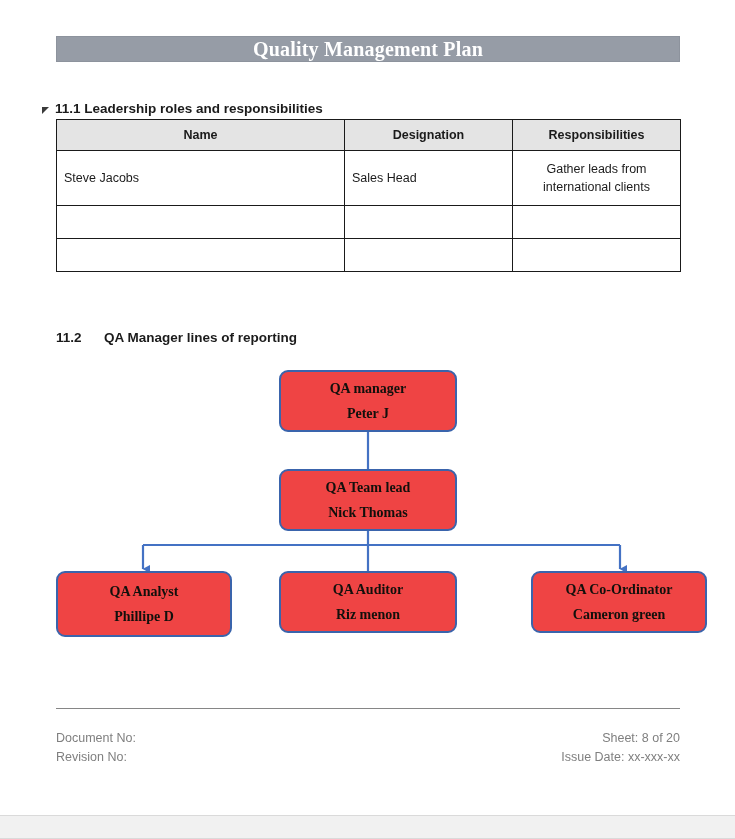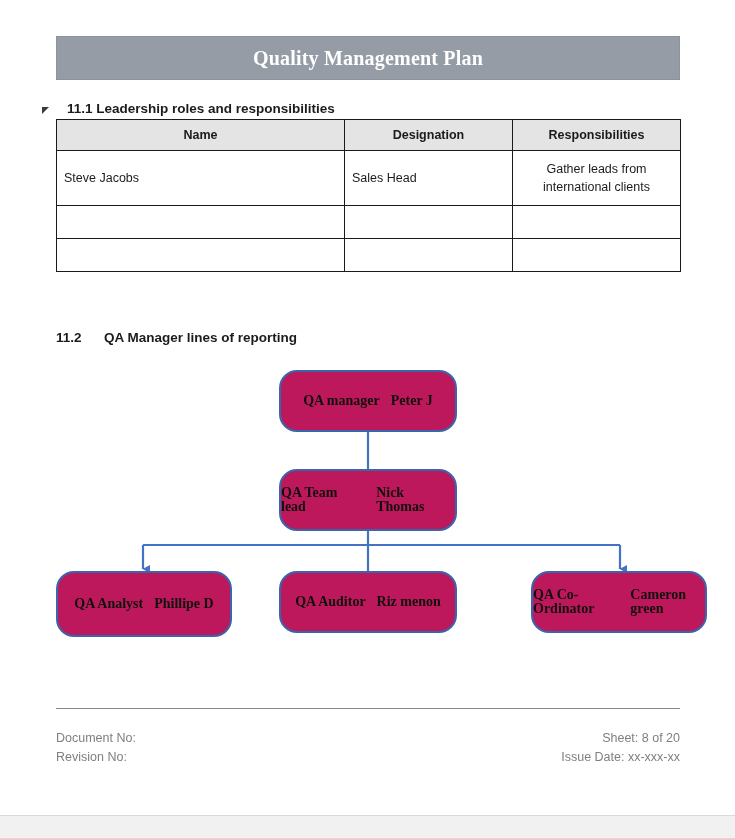--- a/index.html
+++ b/index.html
@@ -34,21 +34,21 @@
     border-bottom: 1px solid #dadada;
     box-sizing: border-box;
   }
 
   
   #doc-banner {
     position: absolute;
     left: 56px;
     top: 36px;
     width: 624px;
-    height: 44px;
+    height: 26px;
     background: #969ca6;
     border: 1px solid #8d939d;
     box-sizing: border-box;
     display: flex;
     align-items: center;
     justify-content: center;
   }
   #doc-banner-title {
     font-family: "Liberation Serif", serif;
     font-weight: bold;
@@ -57,21 +57,21 @@
     letter-spacing: 0.2px;
   }
 
   
   #heading-11-1 {
     position: absolute;
     left: 42px;
     top: 101px;
     display: flex;
     align-items: center;
-    gap: 18px;
+    gap: 6px;
   }
   #collapse-triangle {
     width: 0; height: 0;
     border-left: 7px solid #3a3a3a;
     border-bottom: 7px solid transparent;
     border-top: 0px solid transparent;
     margin-top: 3px;
   }
   .sec-heading-text {
     font-size: 13.5px;
@@ -129,26 +129,26 @@
   
   #org-chart {
     position: absolute;
     left: 0;
     top: 360px;
     width: 735px;
     height: 290px;
   }
   .org-box {
     position: absolute;
-    background: #be185d;
+    background: #ef4444;
     border: 2px solid #3a64ac;
-    border-radius: 18px;
+    border-radius: 9px;
     box-sizing: border-box;
     display: flex;
-    flex-direction: row;
+    flex-direction: column;
     align-items: center;
     justify-content: center;
     gap: 11px;
     font-family: "Liberation Serif", serif;
     color: #11100c;
   }
   .org-title { font-size: 14px; font-weight: bold; line-height: 1; }
   .org-person { font-size: 14px; font-weight: bold; line-height: 1; }
 
   #box-manager  { left: 279px; top: 10px;  width: 178px; height: 62px; }

